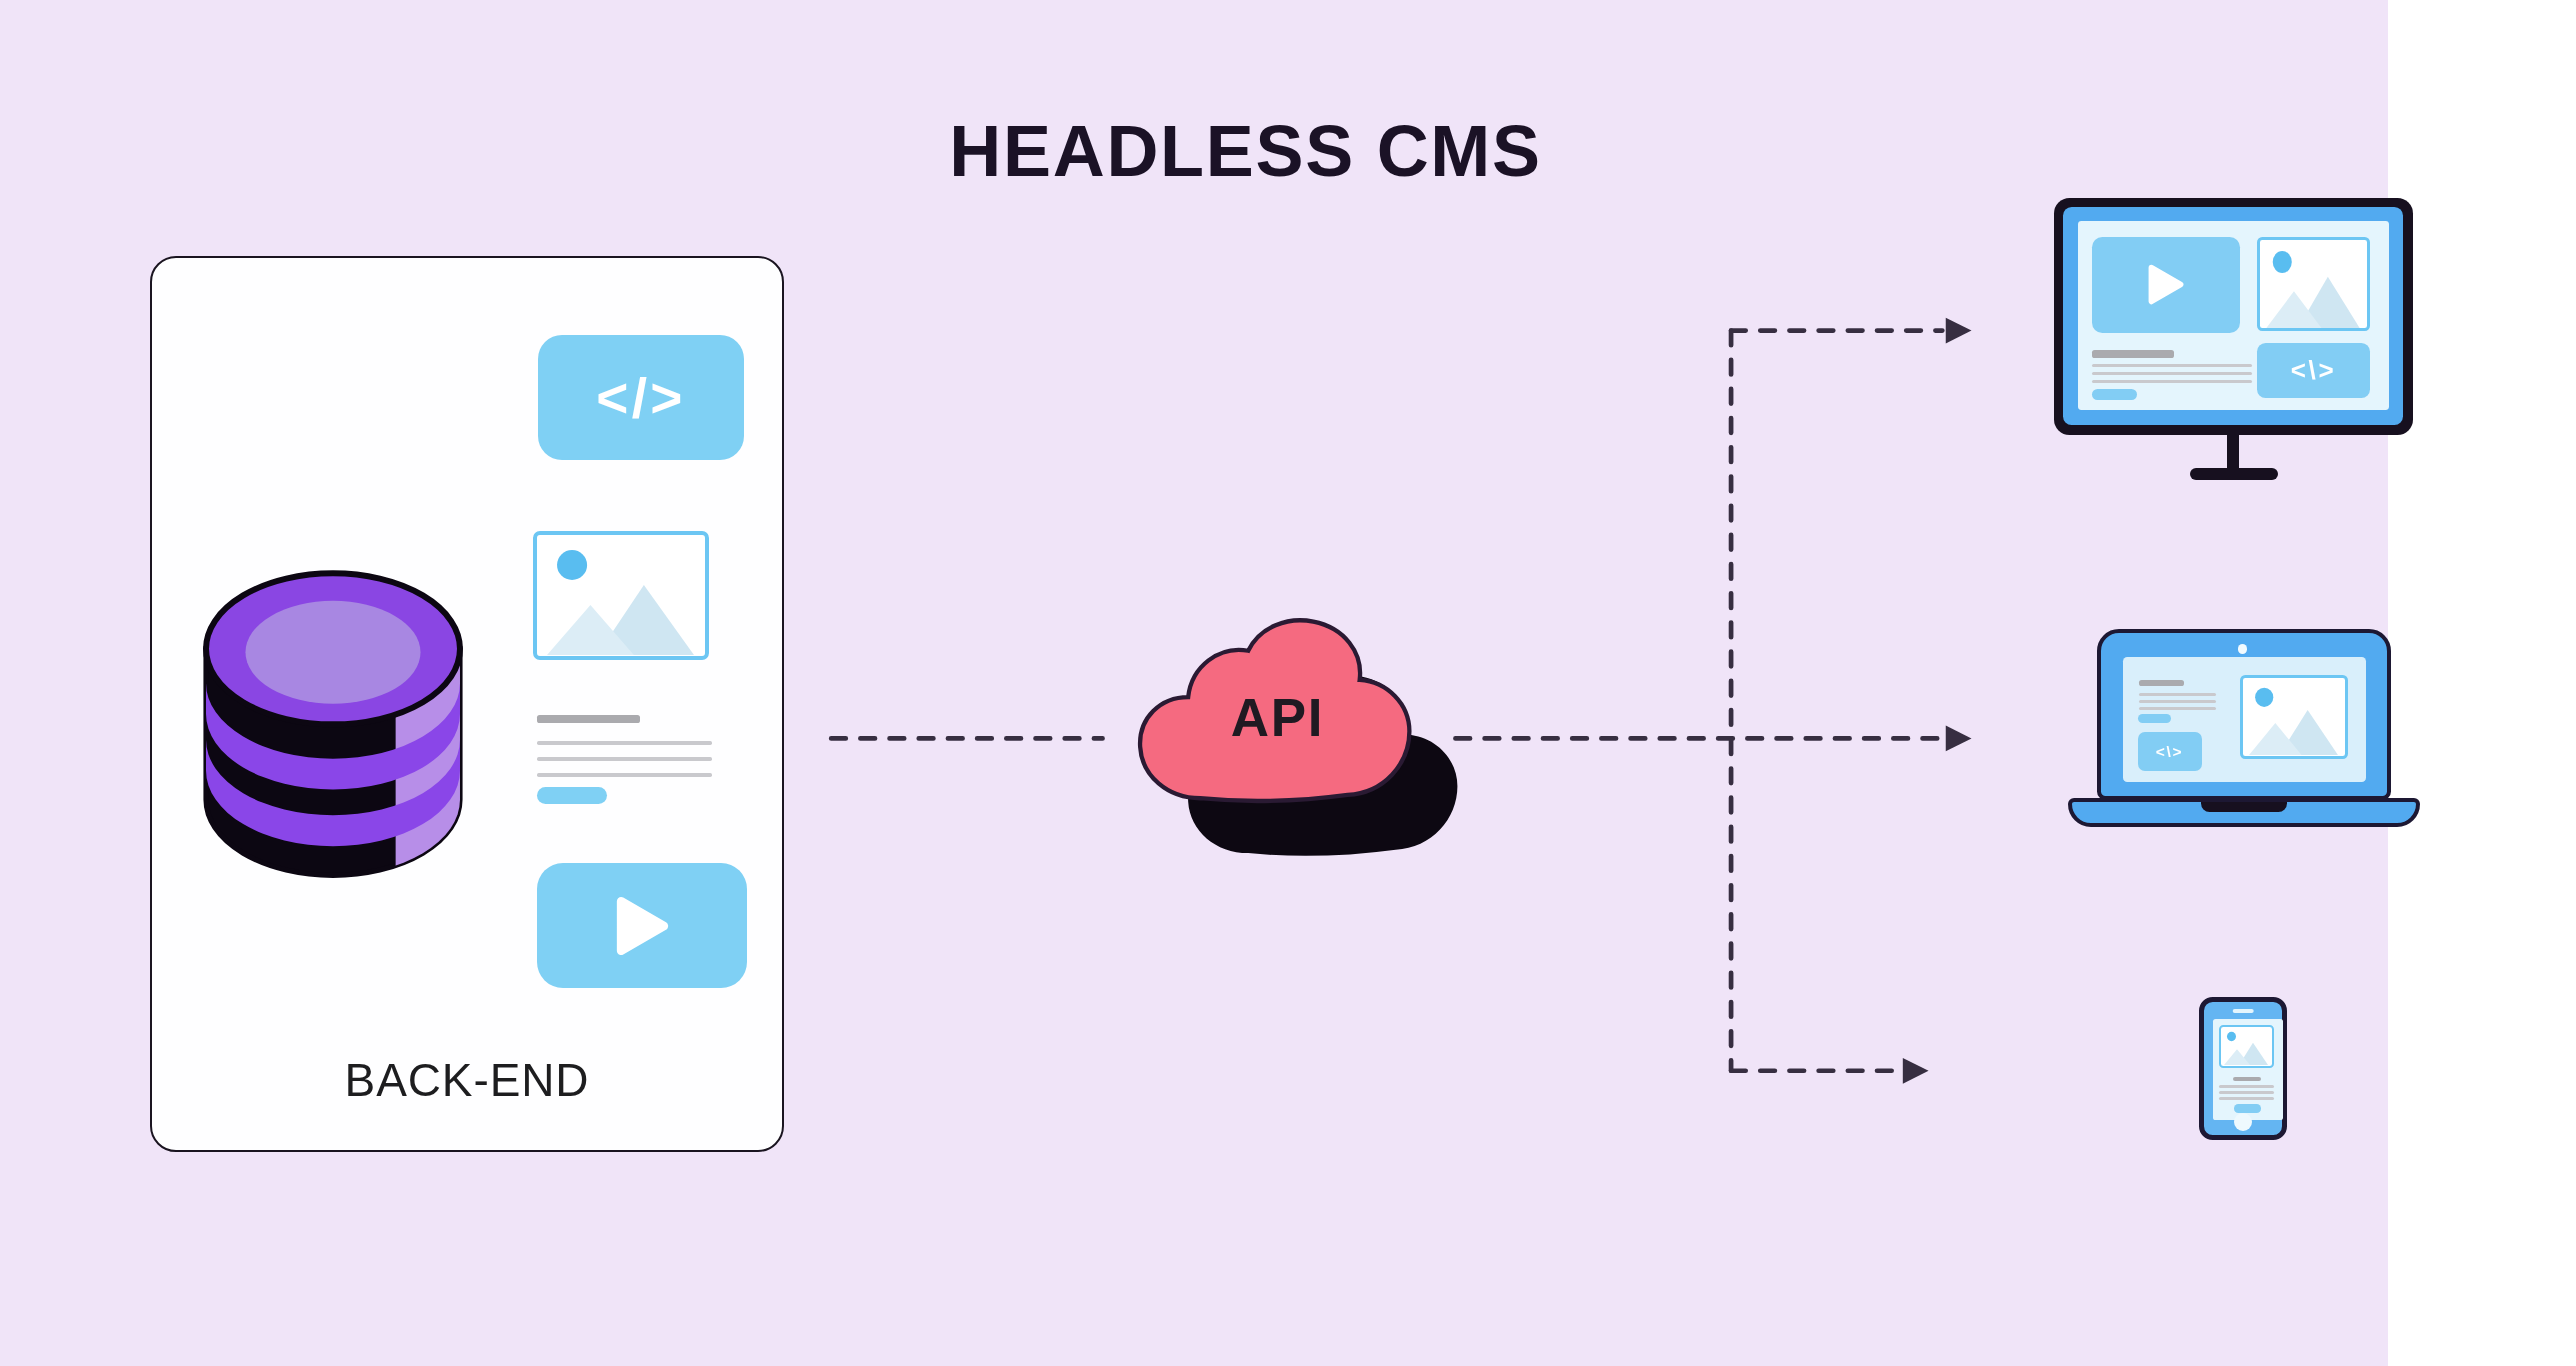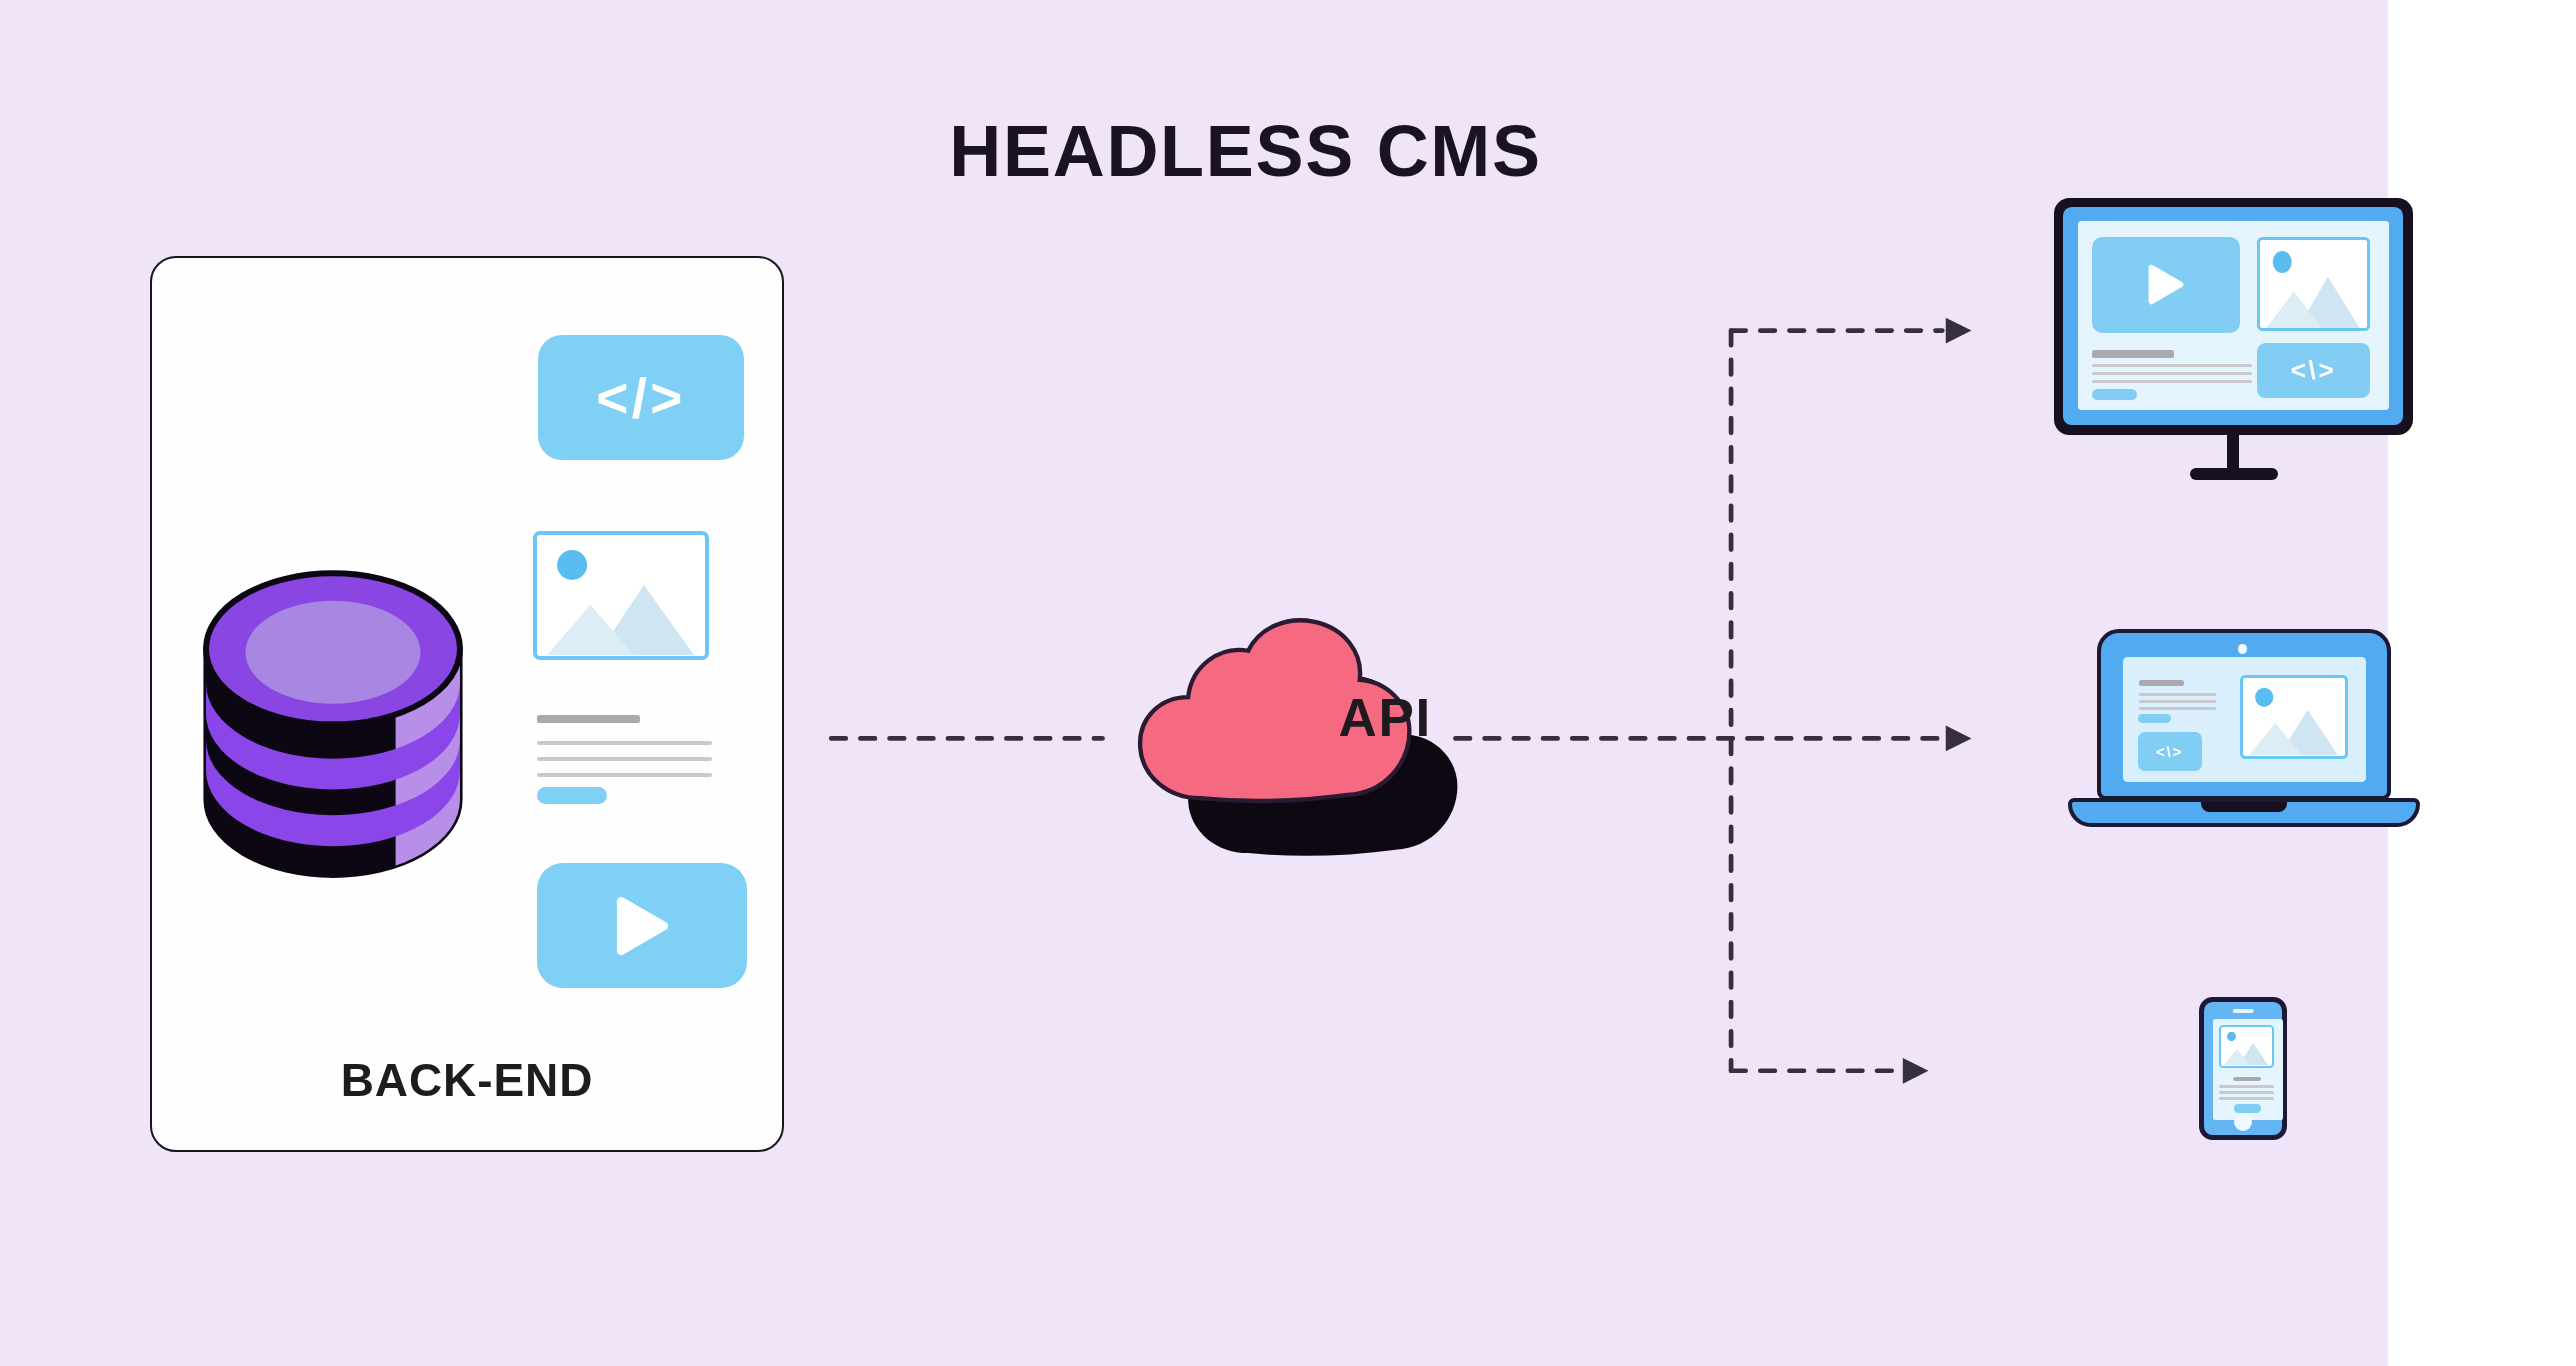--- a/index.html
+++ b/index.html
@@ -10,35 +10,35 @@
 
   
   .title { left:859px; top:110px; width:773px; text-align:center;
            font-size:72px; font-weight:bold; letter-spacing:1.7px; color:var(--ink,#1b1226); }
 
   
   .card { left:150px; top:256px; width:634px; height:896px;
           background:var(--card-bg,#fefeff); border:2.6px solid var(--outline-dark,#1a1420);
           border-radius:26px; }
   .card-label { left:0; right:0; top:795px; text-align:center;
-                font-size:46px; font-weight:bold; letter-spacing:0.9px; color:var(--label-ink,#1d1d1f); }
+                font-size:46px; font-weight:normal; letter-spacing:0.9px; color:var(--label-ink,#1d1d1f); }
 
   
   .blue-block { background:var(--light-blue,#7fd0f4); }
   .heading-line { background:var(--gray-dark,#aaaaae); border-radius:2.6px; }
   .text-line { background:var(--gray-light,#c9c9cd); border-radius:1.7px; }
   .pill { background:var(--light-blue,#7fd0f4); border-radius:8.6px; }
   .dev-pill { background:var(--block-blue,#82cdf4); }
   .imgbox { background:#ffffff; border:4.3px solid var(--img-border,#6cc6f3); border-radius:6.9px; overflow:hidden; }
   .code-text { color:#ffffff; font-weight:bold; letter-spacing:3.4px; }
   .center-flex { display:flex; align-items:center; justify-content:center; }
 
   
   .cloud-wrap { left:1123px; top:611px; width:343px; height:245px; }
-  .api-label { left:0; top:76px; width:309px; text-align:right;
+  .api-label { left:0; top:76px; width:309px; text-align:center;
                font-size:53px; font-weight:bold; letter-spacing:1.7px; color:#1f1a22; }
 
   
   .connectors { left:0; top:0; pointer-events:none; }
   .dash { fill:none; stroke:var(--arrow,#372e41); stroke-width:5.5; stroke-linecap:round;
           stroke-dasharray:17 17; }
   .arrowhead { fill:var(--arrow,#372e41); }
 
   
   .monitor { left:2054px; top:198px; width:359px; height:283px; }

